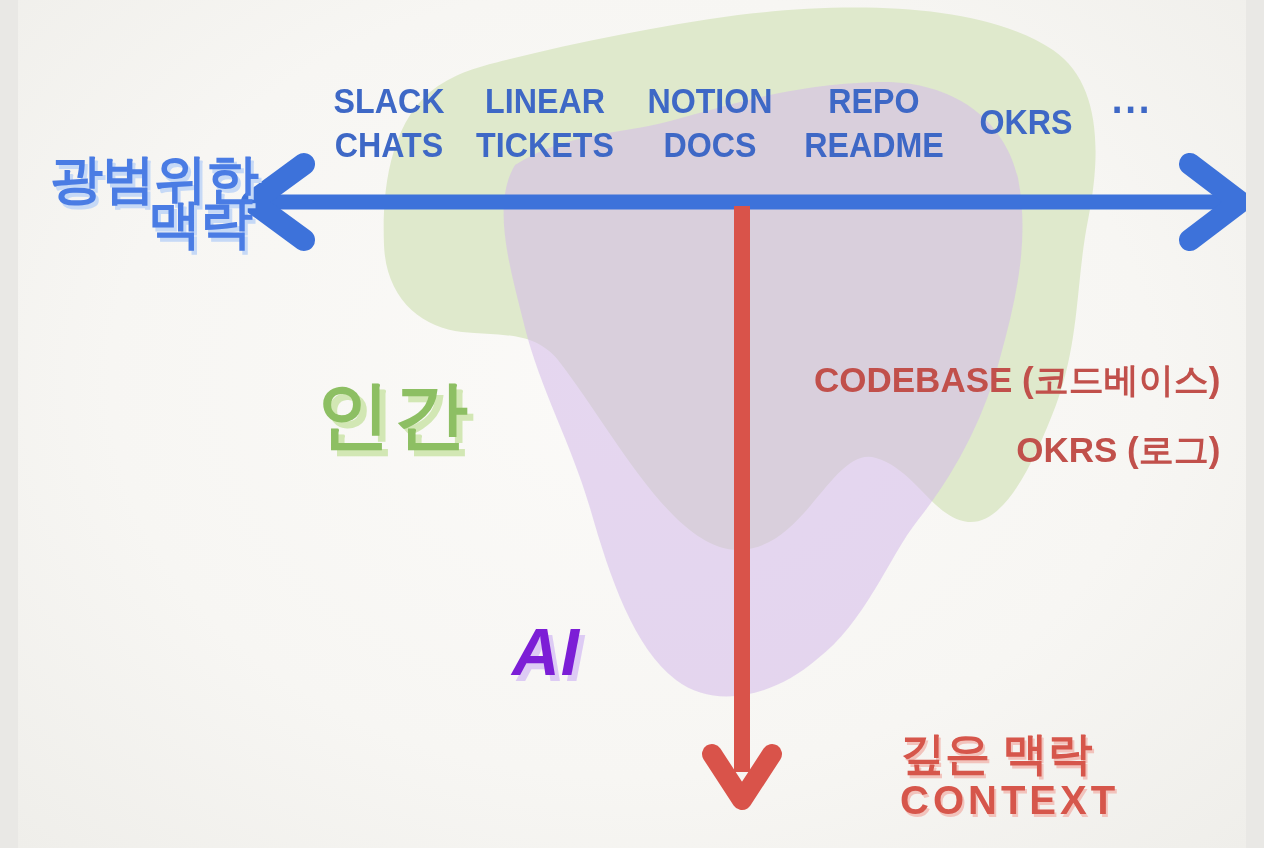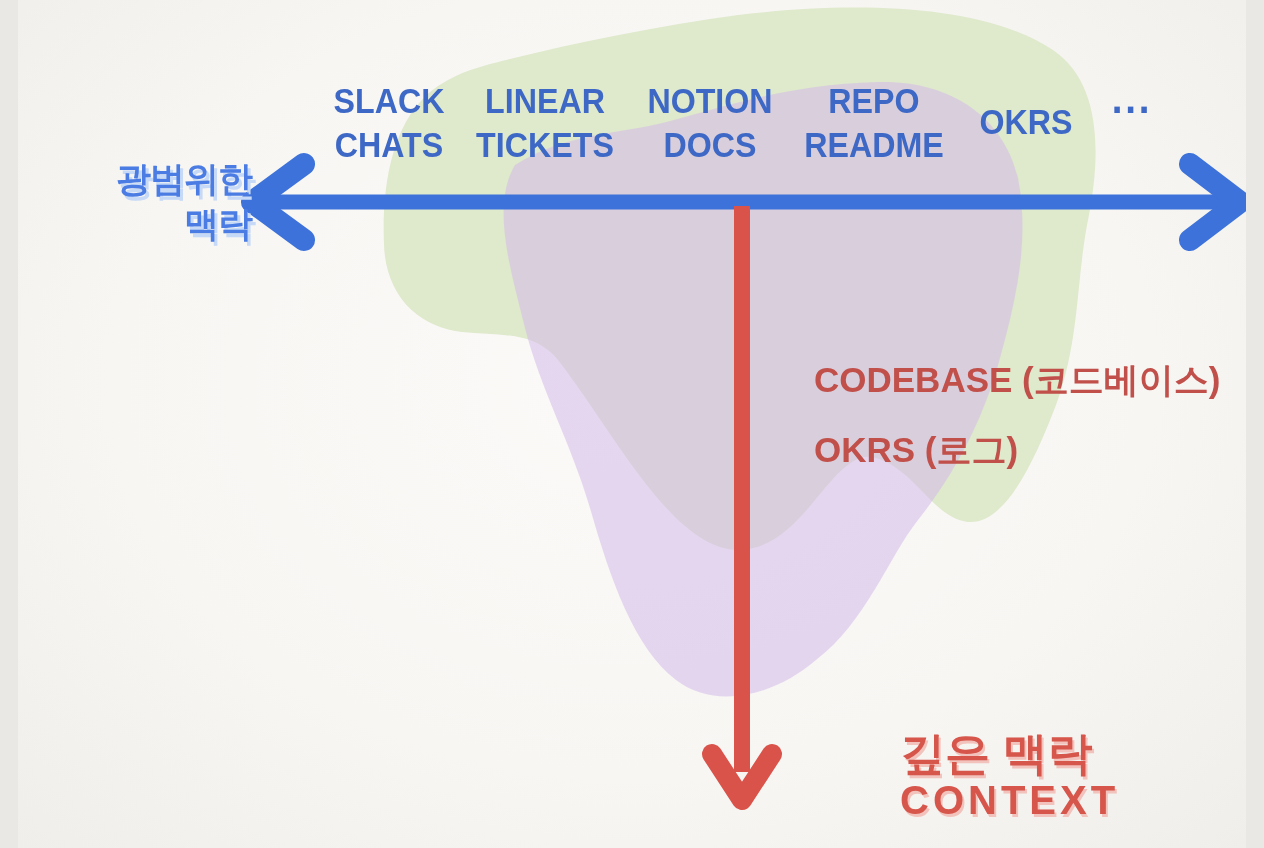--- a/index.html
+++ b/index.html
@@ -48,21 +48,21 @@
     font-size:35px;font-weight:700;line-height:44px;
     letter-spacing:0px;
   }
   .source-col .ln{display:block;}
   .dots-col{font-size:42px;letter-spacing:3px;line-height:30px;}
 
   .broad-label{
     left:0;top:156px;width:202px;
     text-align:right;
     color:var(--label-blue);
-    font-size:35px;font-weight:800;line-height:45px;
+    font-size:53px;font-weight:800;line-height:45px;
     text-shadow:3px 4px 0 var(--label-blue-shadow);
     letter-spacing:-1px;
     padding-left:32px;
   }
   .broad-label .ln{display:block;}
 
   .human-label{
     left:298px;top:366px;
     color:var(--green-text);
     font-size:74px;font-weight:800;
@@ -74,21 +74,21 @@
     color:var(--purple-text);
     font-size:66px;font-weight:800;font-style:italic;
     text-shadow:5px 6px 0 var(--purple-text-shadow);
     letter-spacing:1px;
   }
   .deep-sources{
     left:796px;top:345px;
     color:var(--red-text);
     font-size:35px;font-weight:700;line-height:70px;
   }
-  .deep-sources .ln{display:block;}
+  .deep-sources .ln{display:block;text-align:right;}
   .deep-label{
     left:882px;top:730px;width:0;
     color:var(--deep-red);
     text-align:center;
     font-weight:800;
     text-shadow:2px 3px 0 var(--deep-red-shadow);
   }
   .deep-label .ln1{display:block;font-size:45px;line-height:48px;transform:translateX(-50%);white-space:nowrap;}
   .deep-label .ln2{display:block;font-size:40px;line-height:44px;letter-spacing:4px;transform:translateX(-50%);white-space:nowrap;}
 </style>
@@ -158,20 +158,22 @@
   </div>
   <div class="txt source-col dots-col" style="left:1114px;top:84px;">
     <span class="ln">...</span>
   </div>
 
   <div class="txt broad-label">
     <span class="ln">광범위한</span>
     <span class="ln">맥락</span>
   </div>
 
+  <div class="txt human-label">인간</div>
+  <div class="txt ai-label">AI</div>
 
   <div class="txt deep-sources">
     <span class="ln">CODEBASE (코드베이스)</span>
     <span class="ln">OKRS (로그)</span>
   </div>
 
   <div class="txt deep-label">
     <span class="ln1">깊은 맥락</span>
     <span class="ln2">CONTEXT</span>
   </div>

